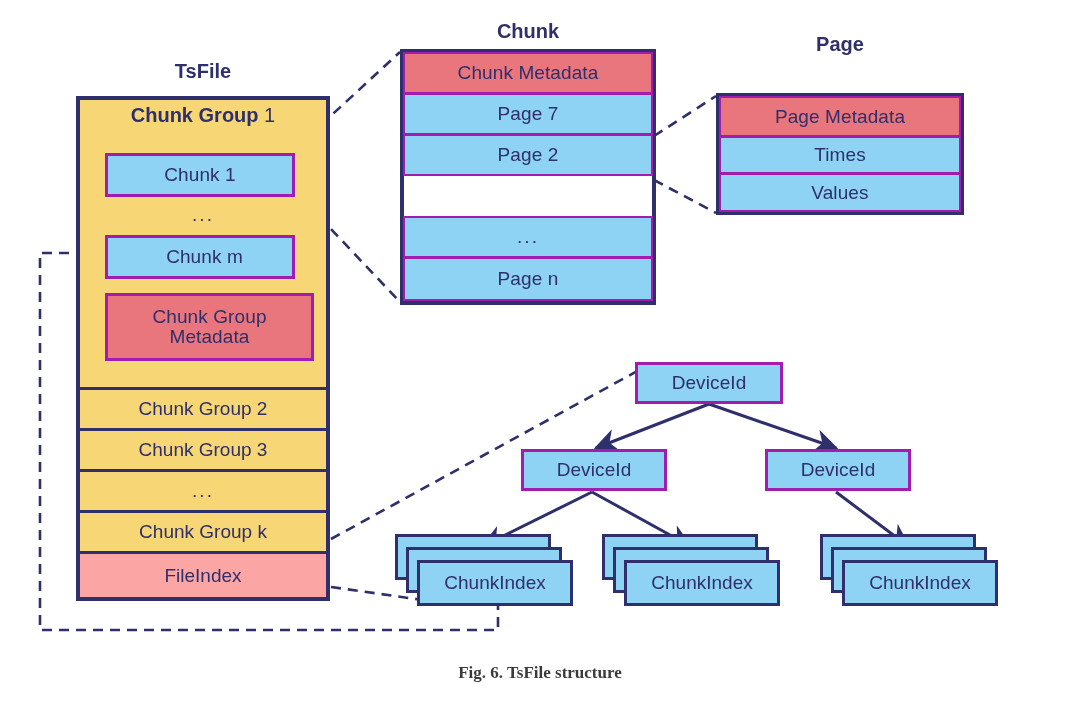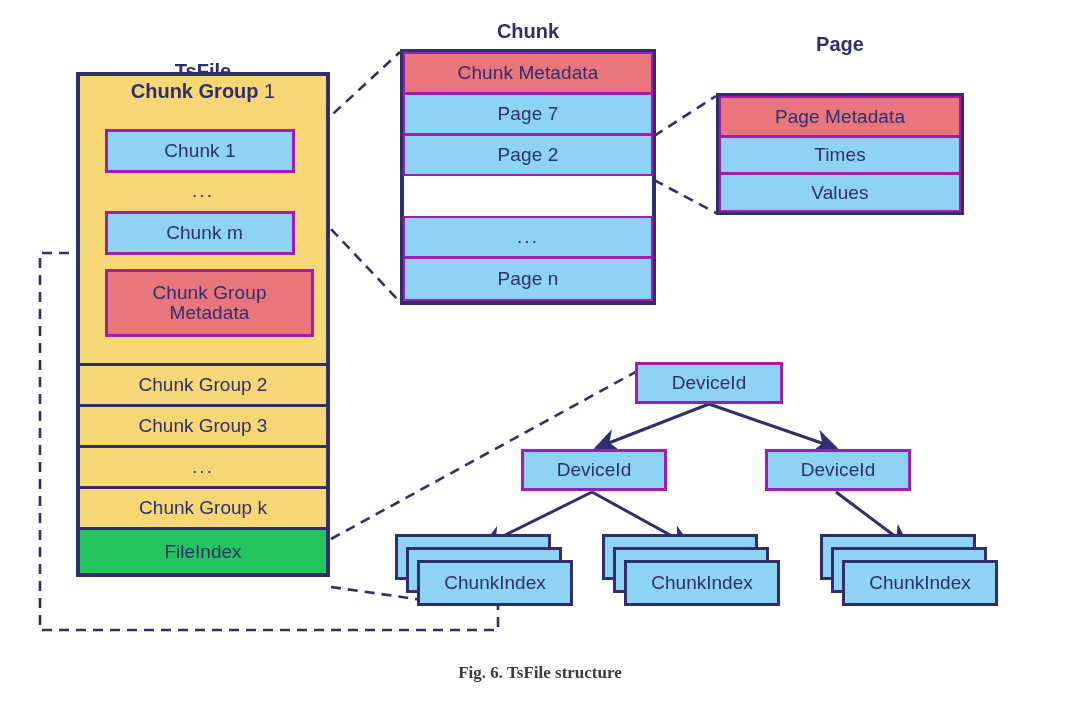--- a/index.html
+++ b/index.html
@@ -51,21 +51,21 @@
     font-weight: bold;
     color: #2e2f6b;
     text-align: center;
     white-space: nowrap;
   }
 
   
   #tsfile-outer {
     position: absolute;
     left: 76px;
-    top: 72px;
+    top: 96px;
     width: 254px;
     height: 505px;
     box-sizing: border-box;
     border: 4px solid #2e2f6b;
     background: #f6d675;
   }
   .cg-row {
     position: absolute;
     left: 0;
     box-sizing: border-box;
@@ -198,21 +198,21 @@
          text-align:center; color:#2e2f6b;">...</div>
 
     <div class="box blue" style="left:25px; top:135px; width:190px; height:44px;padding-left:9px;">Chunk m</div>
 
     <div class="box red" style="left:25px; top:193px; width:209px; height:68px; padding:0 6px;">Chunk Group Metadata</div>
 
     <div class="cg-row" style="top:287px; height:41px;">Chunk Group 2</div>
     <div class="cg-row" style="top:328px; height:41px;">Chunk Group 3</div>
     <div class="cg-row ellipsis" style="top:369px; height:41px;">...</div>
     <div class="cg-row" style="top:410px; height:41px;">Chunk Group k</div>
-    <div class="cg-row" style="top:451px; height:46px; background:#22c55e;">FileIndex</div>
+    <div class="cg-row" style="top:451px; height:46px; background:#fca5a5;">FileIndex</div>
   </div>
 
   <div style="position:absolute; left:400px; top:49px; width:256px; height:256px;
               box-sizing:border-box; border:4px solid #2e2f6b;">
     <div class="box red" style="left:-1px; top:-1px;  width:250px; height:42px; border-width:2px;">Chunk Metadata</div>
     <div class="box blue" style="left:-1px; top:40px;  width:250px; height:42px; border-width:2px;">Page 7</div>
     <div class="box blue" style="left:-1px; top:81px;  width:250px; height:42px; border-width:2px;">Page 2</div>
     <div class="box blue" style="left:-1px; top:122px; width:250px; height:42px; border-width:2px;margin-top:41px;">Page 3</div>
     <div class="box blue ellipsis" style="left:-1px; top:163px; width:250px; height:42px; border-width:2px;">...</div>
     <div class="box blue" style="left:-1px; top:204px; width:250px; height:44px; border-width:2px;">Page n</div>

